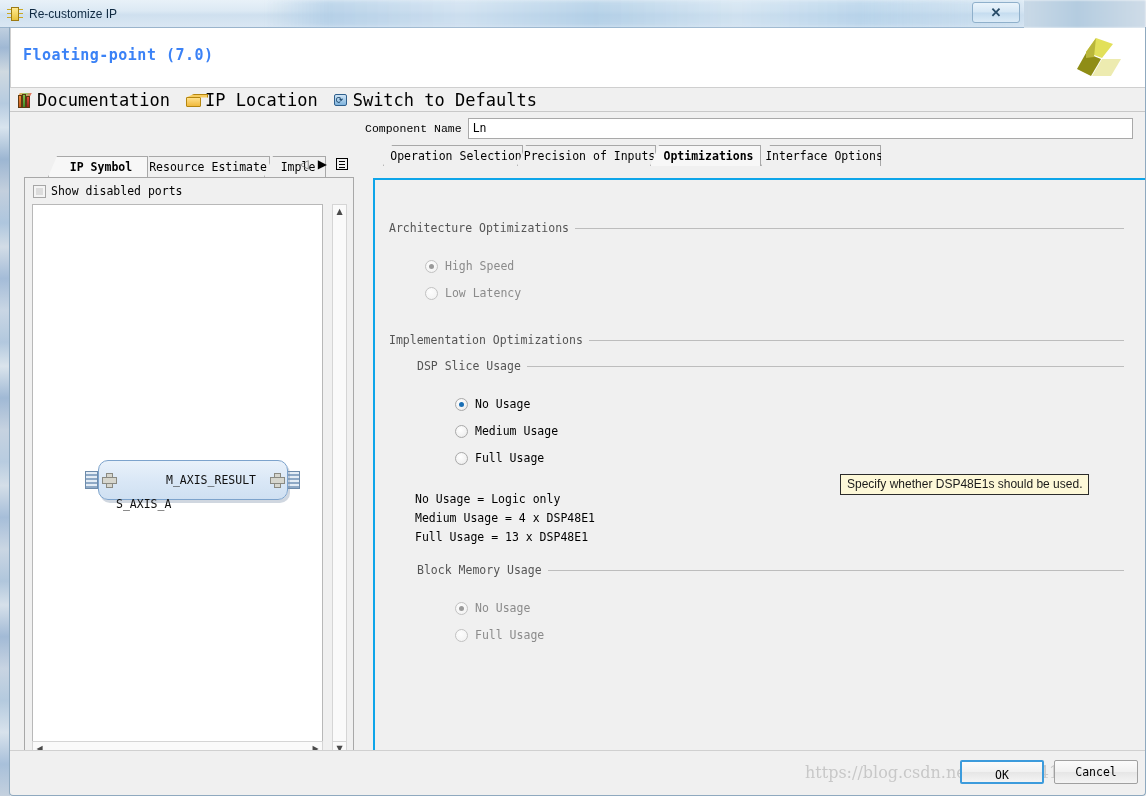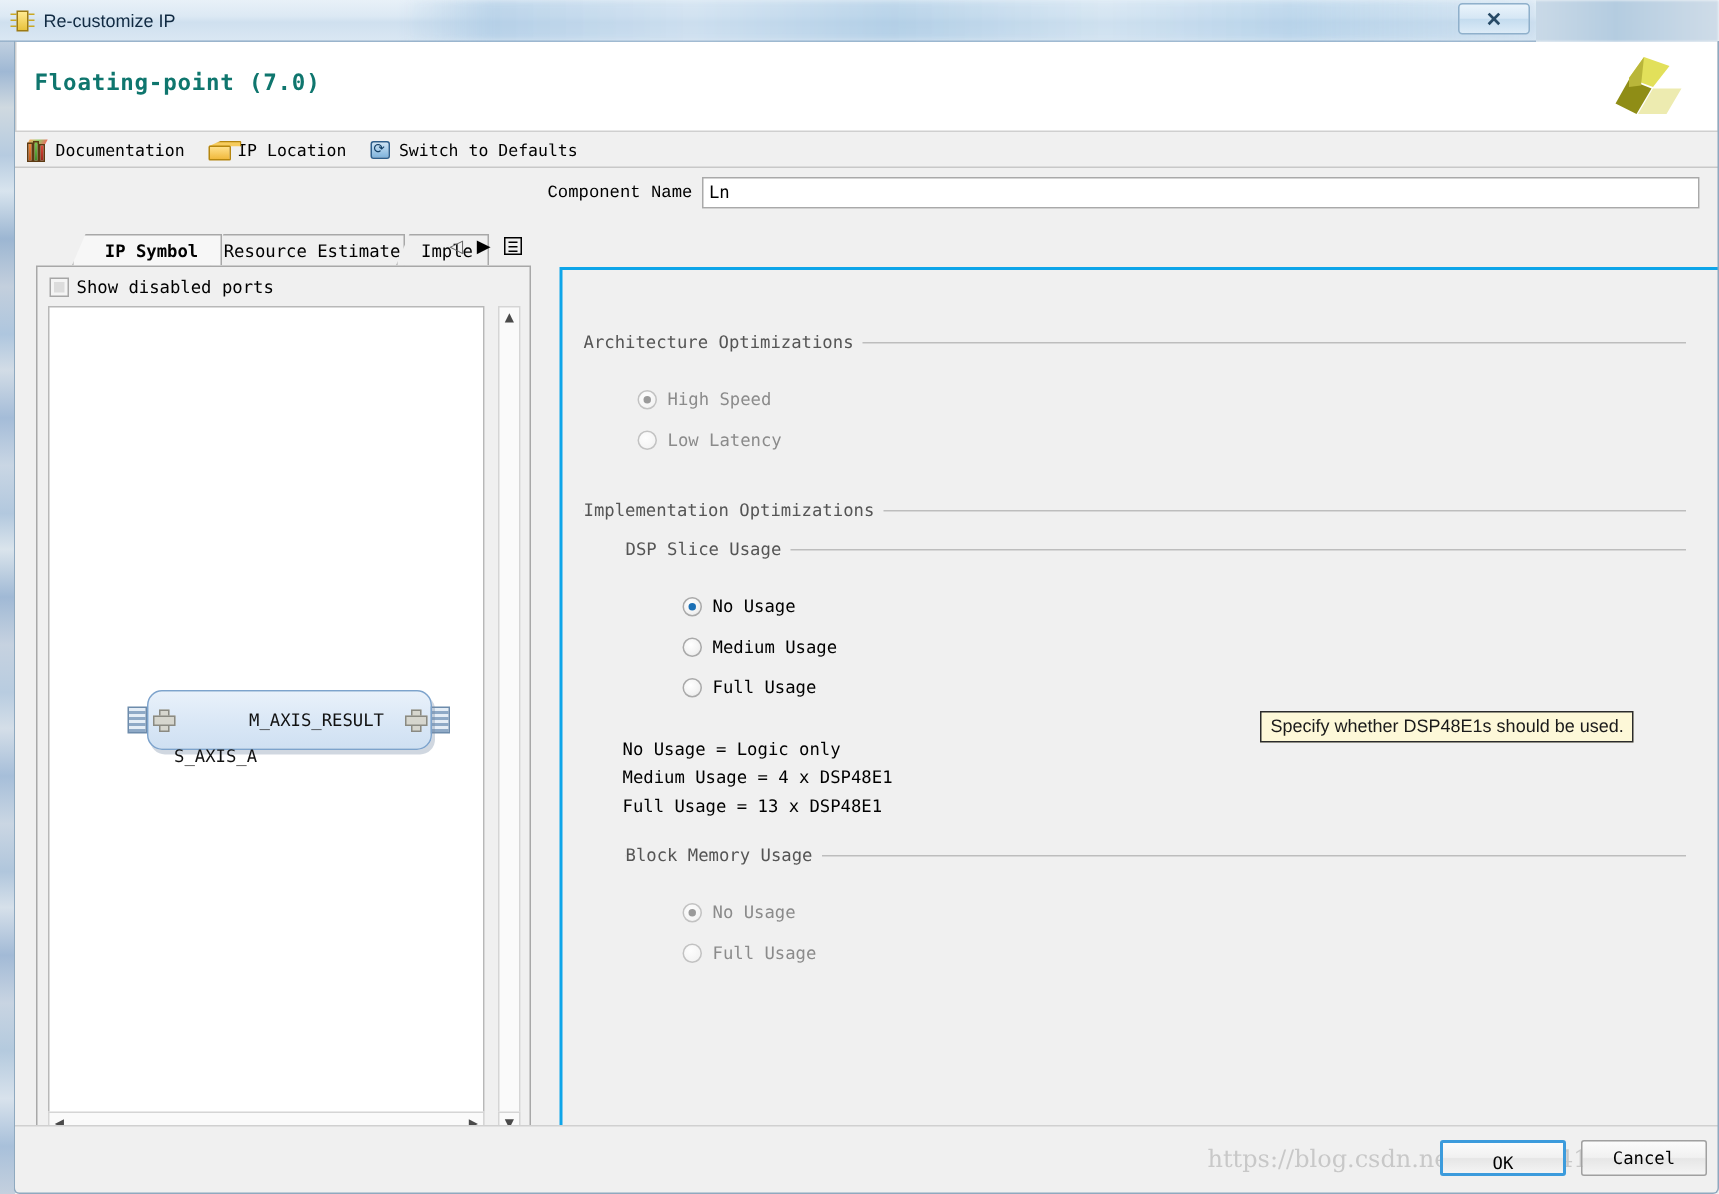--- a/index.html
+++ b/index.html
@@ -91,36 +91,36 @@
   }
 
   
   #header-band {
     position: absolute; left: 0; top: 0; width: 1136px; height: 60px;
     background: #ffffff; border: 1px solid #cfcfcf; border-top: none;
   }
   #product-title {
     position: absolute; left: 12px; top: 18px;
     font-family: "DejaVu Sans Mono", monospace;
-    font-size: 15px; font-weight: bold; color: #0f766e;
+    font-size: 15px; font-weight: bold; color: #3b82f6;
     letter-spacing: .5px;
   }
   #xilinx-logo {
     position: absolute; right: 22px; top: 4px; width: 54px; height: 52px;
   }
 
   
   #toolbar {
     position: absolute; left: 0; top: 61px; width: 1136px; height: 23px;
     background: #f0f0f0; border-bottom: 1px solid #c8c8c8;
     display: flex; align-items: center; padding-left: 8px; gap: 4px;
   }
   .tool-link { display: flex; align-items: center; gap: 4px; margin-right: 12px; cursor: pointer; }
   .tool-link .lbl {
-    font-family: "DejaVu Sans Mono", monospace; font-size: 11px; color: #000;
+    font-family: "DejaVu Sans Mono", monospace; font-size: 17px; color: #000;
   }
   .ic { width: 15px; height: 15px; position: relative; flex: none; }
   
   .ic-doc .b { position: absolute; bottom: 0; width: 4px; height: 13px; border: 1px solid #5d3a12; }
   .ic-doc .b1 { left: 0; background: linear-gradient(180deg,#f08a3c,#c4591a); }
   .ic-doc .b2 { left: 4px; background: linear-gradient(180deg,#7ec44f,#3e8b26); height: 14px; }
   .ic-doc .b3 { left: 8px; background: linear-gradient(180deg,#e04b3c,#9e2418); height: 12px; }
   .ic-doc .top { position: absolute; left: 1px; top: 0; width: 12px; height: 3px;
     background: linear-gradient(90deg,#f5a95e,#8fd06a,#ea6e5d); transform: skewX(-28deg); }
   
@@ -435,20 +435,34 @@
         </div>
       </div>
 
       <div id="right-panel">
 
         <div id="component-row">
           <span id="component-label">Component Name</span>
           <div id="component-input">Ln</div>
         </div>
 
+        <div id="rp-tabs" class="tabstrip">
+          <div class="tab" style="left:0px;width:140px">
+            <span>Operation Selection</span>
+          </div>
+          <div class="tab" style="left:134px;width:139px">
+            <span>Precision of Inputs</span>
+          </div>
+          <div class="tab active" style="left:267px;width:111px">
+            <span>Optimizations</span>
+          </div>
+          <div class="tab" style="left:378px;width:120px">
+            <span>Interface Options</span>
+          </div>
+        </div>
 
         <div id="rp-inner">
 
           <div class="section-rule" style="left:14px; top:48px; width:735px;"></div>
           <div class="section-head" style="left:14px; top:41px;">
             <span class="txt">Architecture Optimizations</span>
           </div>
 
           <div class="radio-row disabled" style="left:50px; top:79px;">
             <span class="radio disabled checked"></span>

